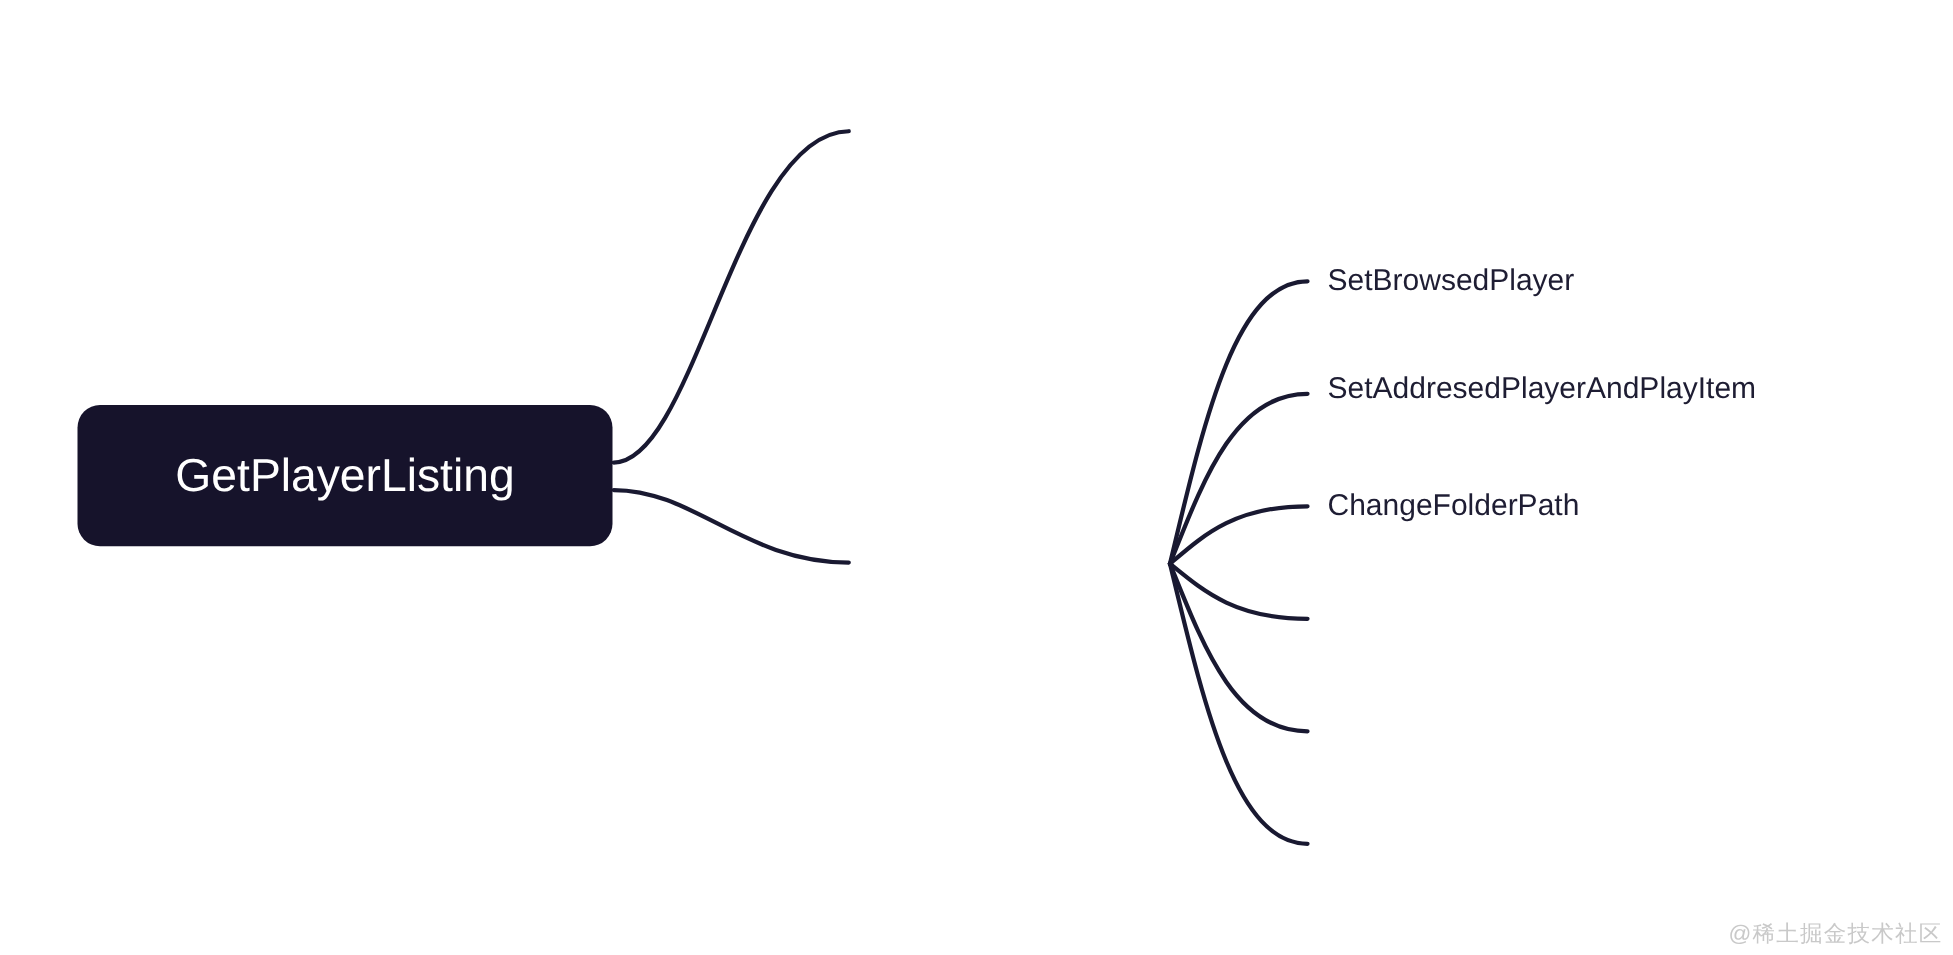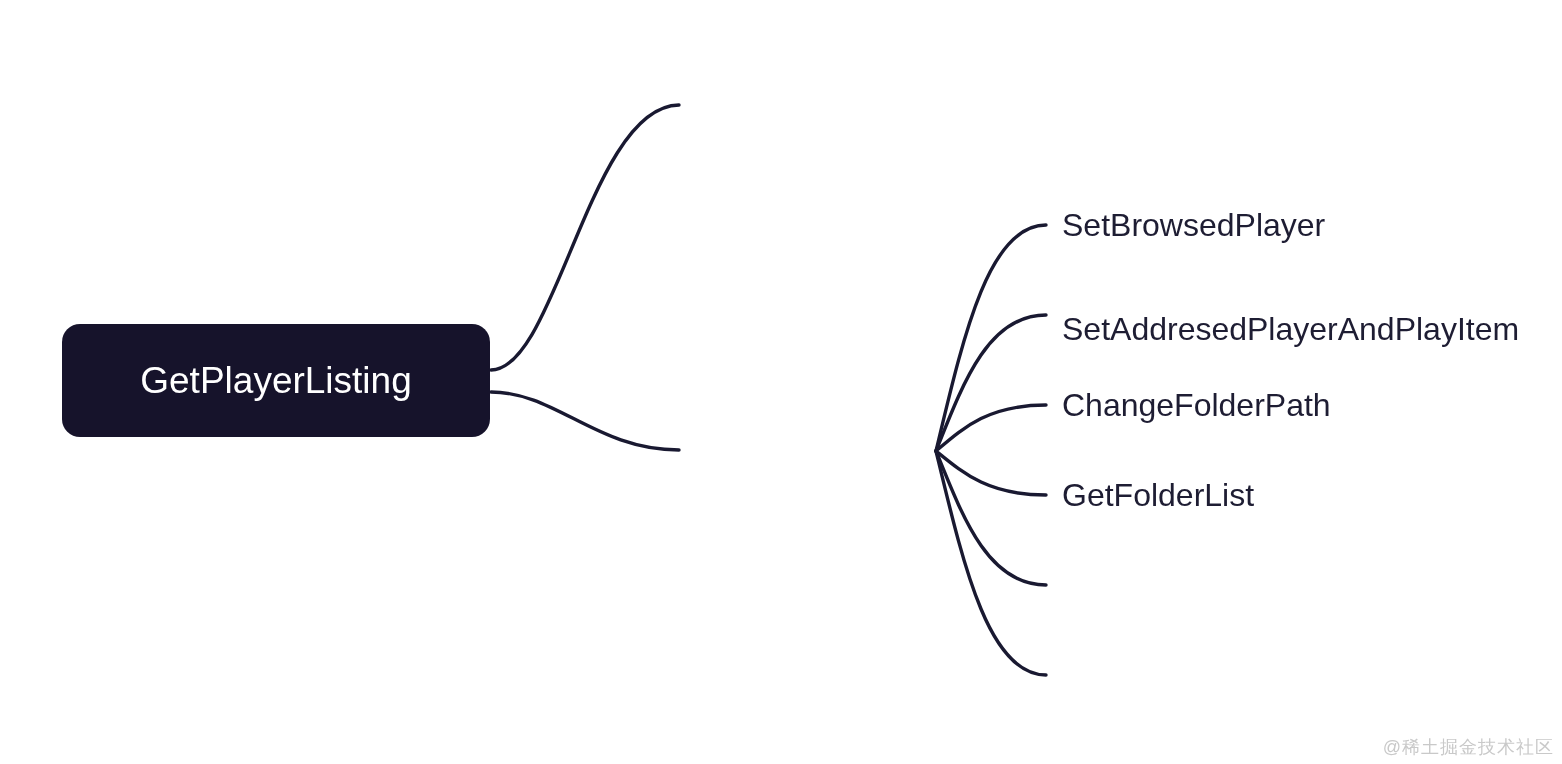--- a/index.html
+++ b/index.html
@@ -59,21 +59,21 @@
   }
   .node-connected {
     left: 678px; top: 408px;
     width: 252px; height: 83px;
   }
   .leaf {
     position: absolute;
     left: 1062px;
     transform: translateY(-50%);
     color: var(--node-text);
-    font-size: 32px;
+    font-size: 24px;
     white-space: nowrap;
   }
   .watermark {
     position: absolute;
     right: 8px;
     bottom: 5px;
     color: var(--watermark-text);
     font-size: 18px;
     letter-spacing: 1px;
   }
@@ -93,23 +93,22 @@
     <path d="M 936 451 C 963 518 988 585 1046 585"></path>
     <path d="M 936 451 C 963 563 988 675 1046 675"></path>
   </svg>
 
   <div class="node node-root">GetPlayerListing</div>
 
 
 
   <div class="leaf" style="top:225px">SetBrowsedPlayer</div>
 
-  <div class="leaf" style="top:329px">SetAddresedPlayerAndPlayItem</div>
+  <div class="leaf" style="top:311px">SetAddresedPlayerAndPlayItem</div>
 
   <div class="leaf" style="top:405px">ChangeFolderPath</div>
 
-  <div class="leaf" style="top:495px">GetFolderList</div>
 
 
 
   <div class="watermark">@稀土掘金技术社区</div>
 
 </div>
 
 </body></html>

